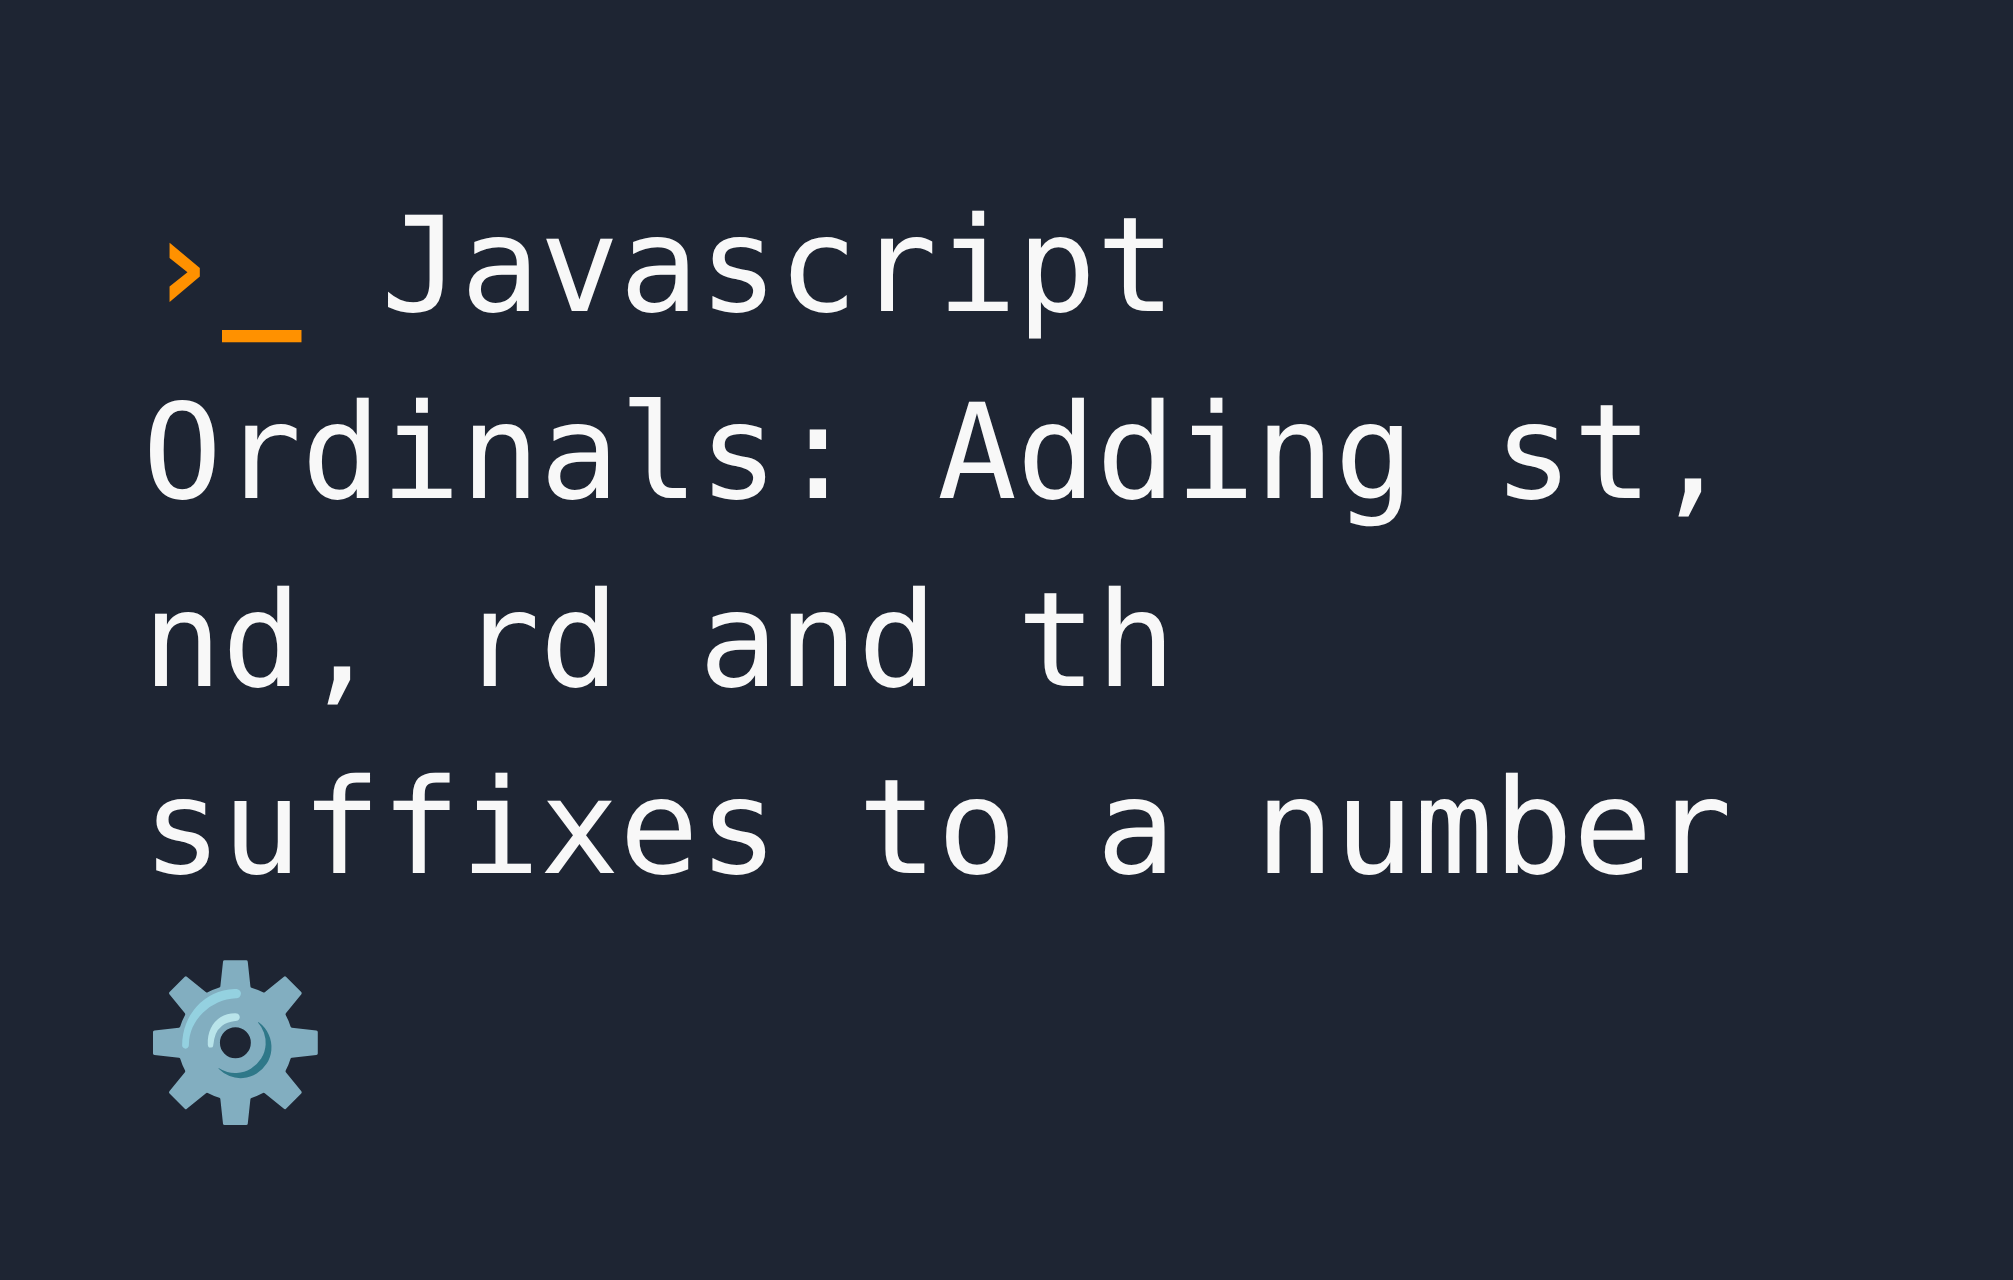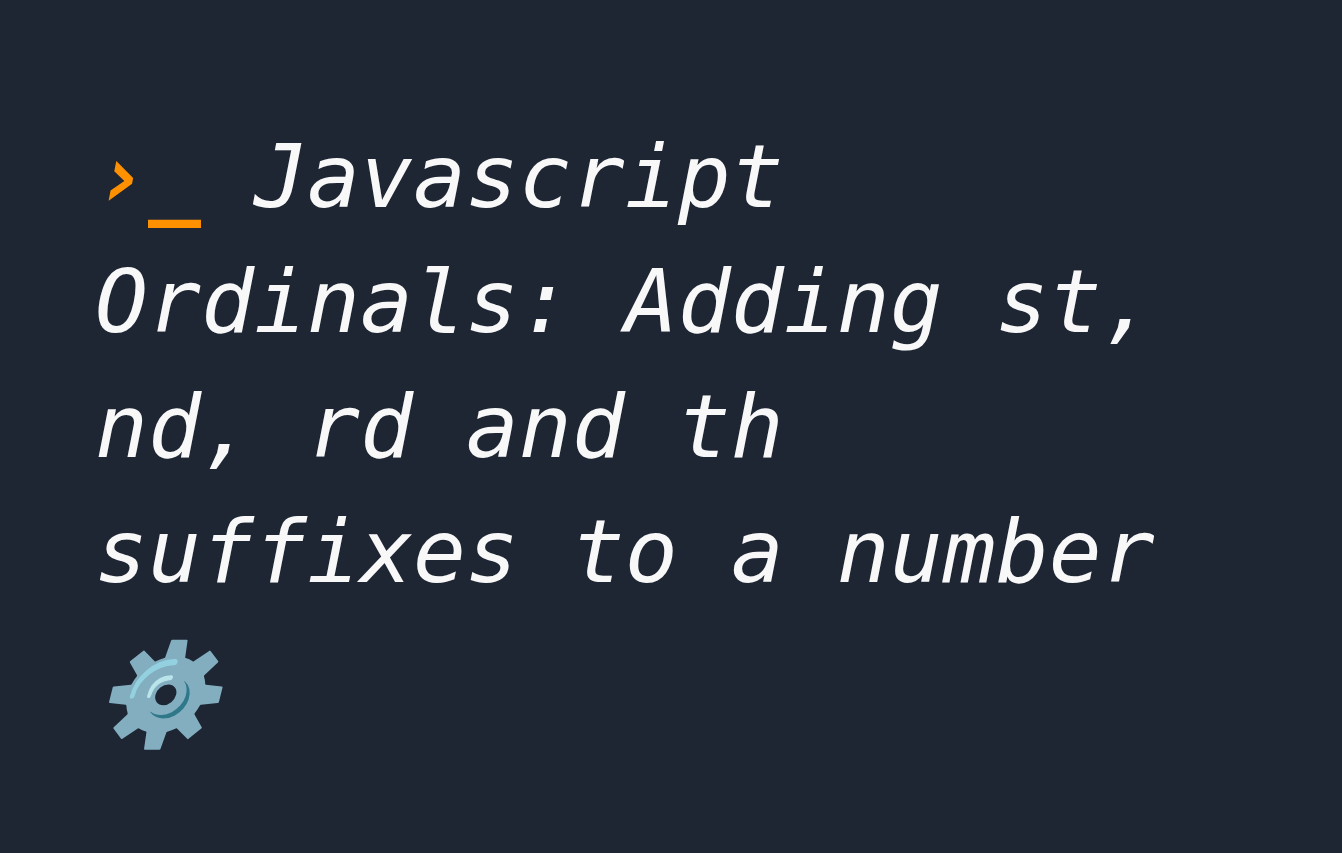--- a/index.html
+++ b/index.html
@@ -17,21 +17,20 @@
       padding: 115px 95px 0 95px;
       overflow: hidden;
     }
     .heading {
       font-family: "SF Mono", "Monaco", "Menlo", "Consolas", "DejaVu Sans Mono", monospace;
       font-size: 88px;
       font-weight: 500;
       line-height: 1.42;
       color: #f8f8f8;
       letter-spacing: 0px;
-      font-style: italic;
     }
     .prompt-caret {
       color: #ff9100;
       font-weight: 700;
     }
     .prompt-underscore {
       color: #ff9100;
       font-weight: 700;
     }
     .gear-icon {

